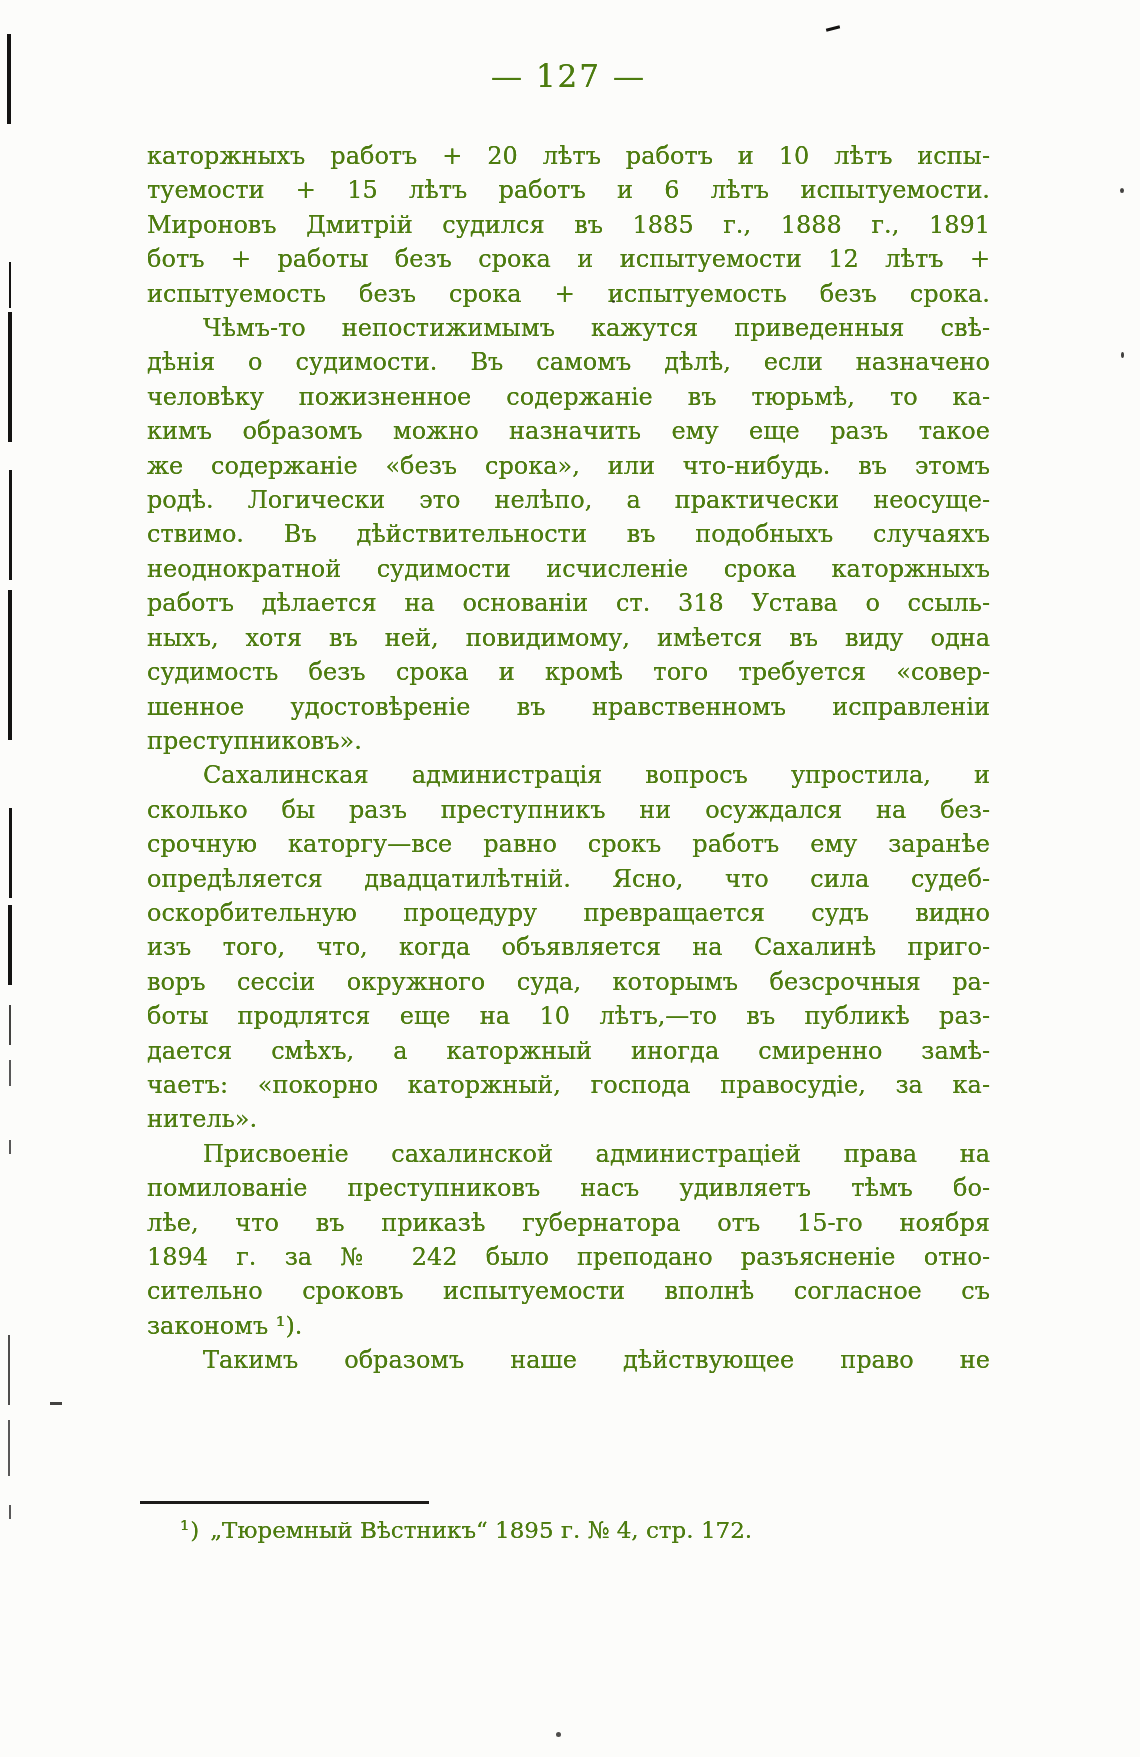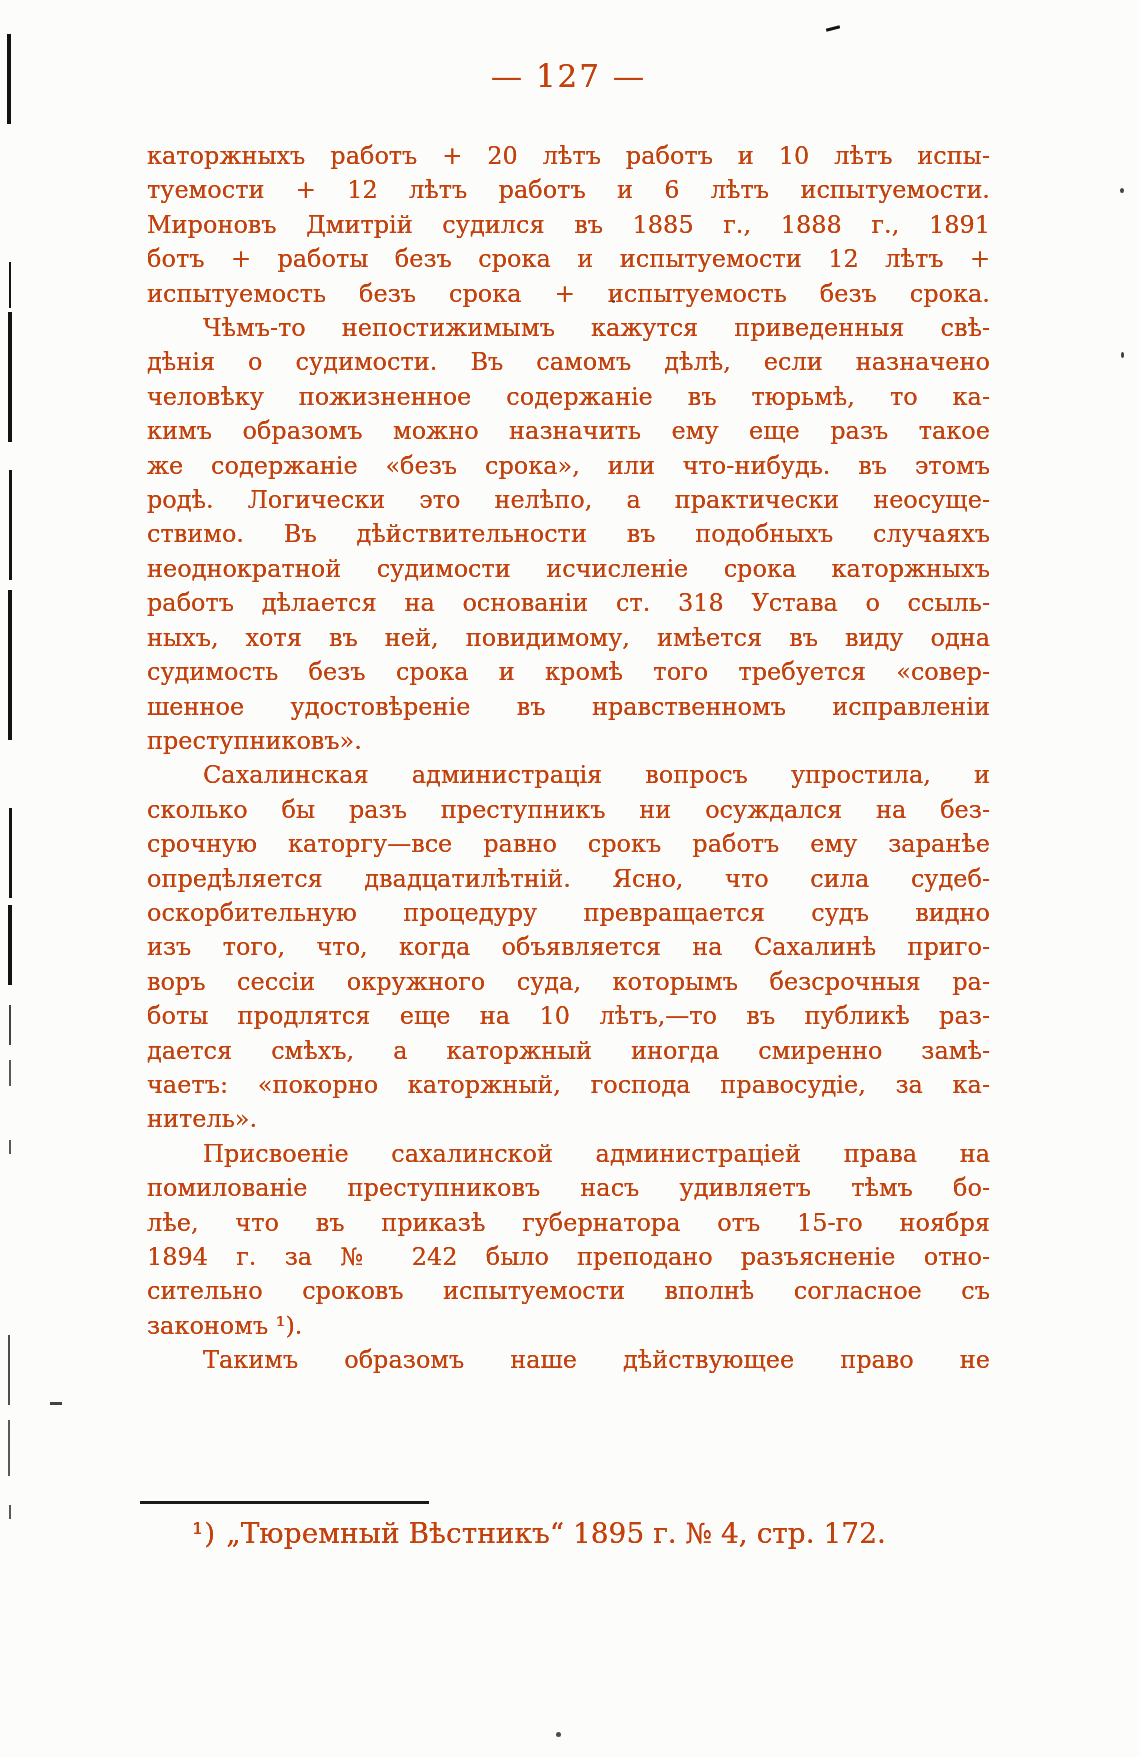--- a/index.html
+++ b/index.html
@@ -2,21 +2,21 @@
 <html><head>
 <meta charset="utf-8">
 <style>
   html, body { margin: 0; padding: 0; }
   .page {
     position: relative;
     width: 1140px;
     height: 1757px;
     background: #fcfcfa;
     font-family: "DejaVu Serif", serif;
-    color: #c2410c;
+    color: #4d7c0f;
     overflow: hidden;
   }
   .page-number {
     position: absolute;
     top: 58px;
     left: 147px;
     width: 843px;
     text-align: center;
     font-size: 31px;
     letter-spacing: 2px;
@@ -44,23 +44,23 @@
   .footnote-rule {
     position: absolute;
     left: 140px;
     top: 1501px;
     width: 289px;
     height: 3px;
     background: #1d1b19;
   }
   .footnote {
     position: absolute;
-    left: 192px;
+    left: 180px;
     top: 1517px;
-    font-size: 28px;
+    font-size: 23px;
     text-shadow: 0 0 0.4px currentColor;
   }
   .fn-marker { letter-spacing: 1px; margin-right: 10px; }
   
   .artifact { position: absolute; background: #141312; }
   .a1  { left: 7px;  top: 34px;   width: 4px; height: 90px; }
   .a2  { left: 9px;  top: 262px;  width: 2px; height: 46px; }
   .a3  { left: 8px;  top: 312px;  width: 4px; height: 130px; }
   .a4  { left: 9px;  top: 470px;  width: 3px; height: 110px; }
   .a5  { left: 8px;  top: 590px;  width: 4px; height: 150px; }
@@ -81,21 +81,21 @@
 </style>
 </head>
 <body>
 
 <div class="page">
 
   <div class="page-number">— 127 —</div>
 
   <div class="text-block">
       <div class="line"><span>каторжныхъ работъ + 20 лѣтъ работъ и 10 лѣтъ испы-</span></div>
-      <div class="line"><span>туемости + 12 лѣтъ работъ и 6 лѣтъ испытуемости.</span></div>
+      <div class="line"><span>туемости + 15 лѣтъ работъ и 6 лѣтъ испытуемости.</span></div>
       <div class="line"><span>Мироновъ Дмитрій судился въ 1885 г., 1888 г., 1891</span></div>
       <div class="line"><span>ботъ + работы безъ срока и испытуемости 12 лѣтъ +</span></div>
       <div class="line"><span>испытуемость безъ срока + испытуемость безъ срока.</span></div>
       <div class="line indent"><span>Чѣмъ-то непостижимымъ кажутся приведенныя свѣ-</span></div>
       <div class="line"><span>дѣнія о судимости. Въ самомъ дѣлѣ, если назначено</span></div>
       <div class="line"><span>человѣку пожизненное содержаніе въ тюрьмѣ, то ка-</span></div>
       <div class="line"><span>кимъ образомъ можно назначить ему еще разъ такое</span></div>
       <div class="line"><span>же содержаніе «безъ срока», или что-нибудь. въ этомъ</span></div>
       <div class="line"><span>родѣ. Логически это нелѣпо, а практически неосуще-</span></div>
       <div class="line"><span>ствимо. Въ дѣйствительности въ подобныхъ случаяхъ</span></div>

